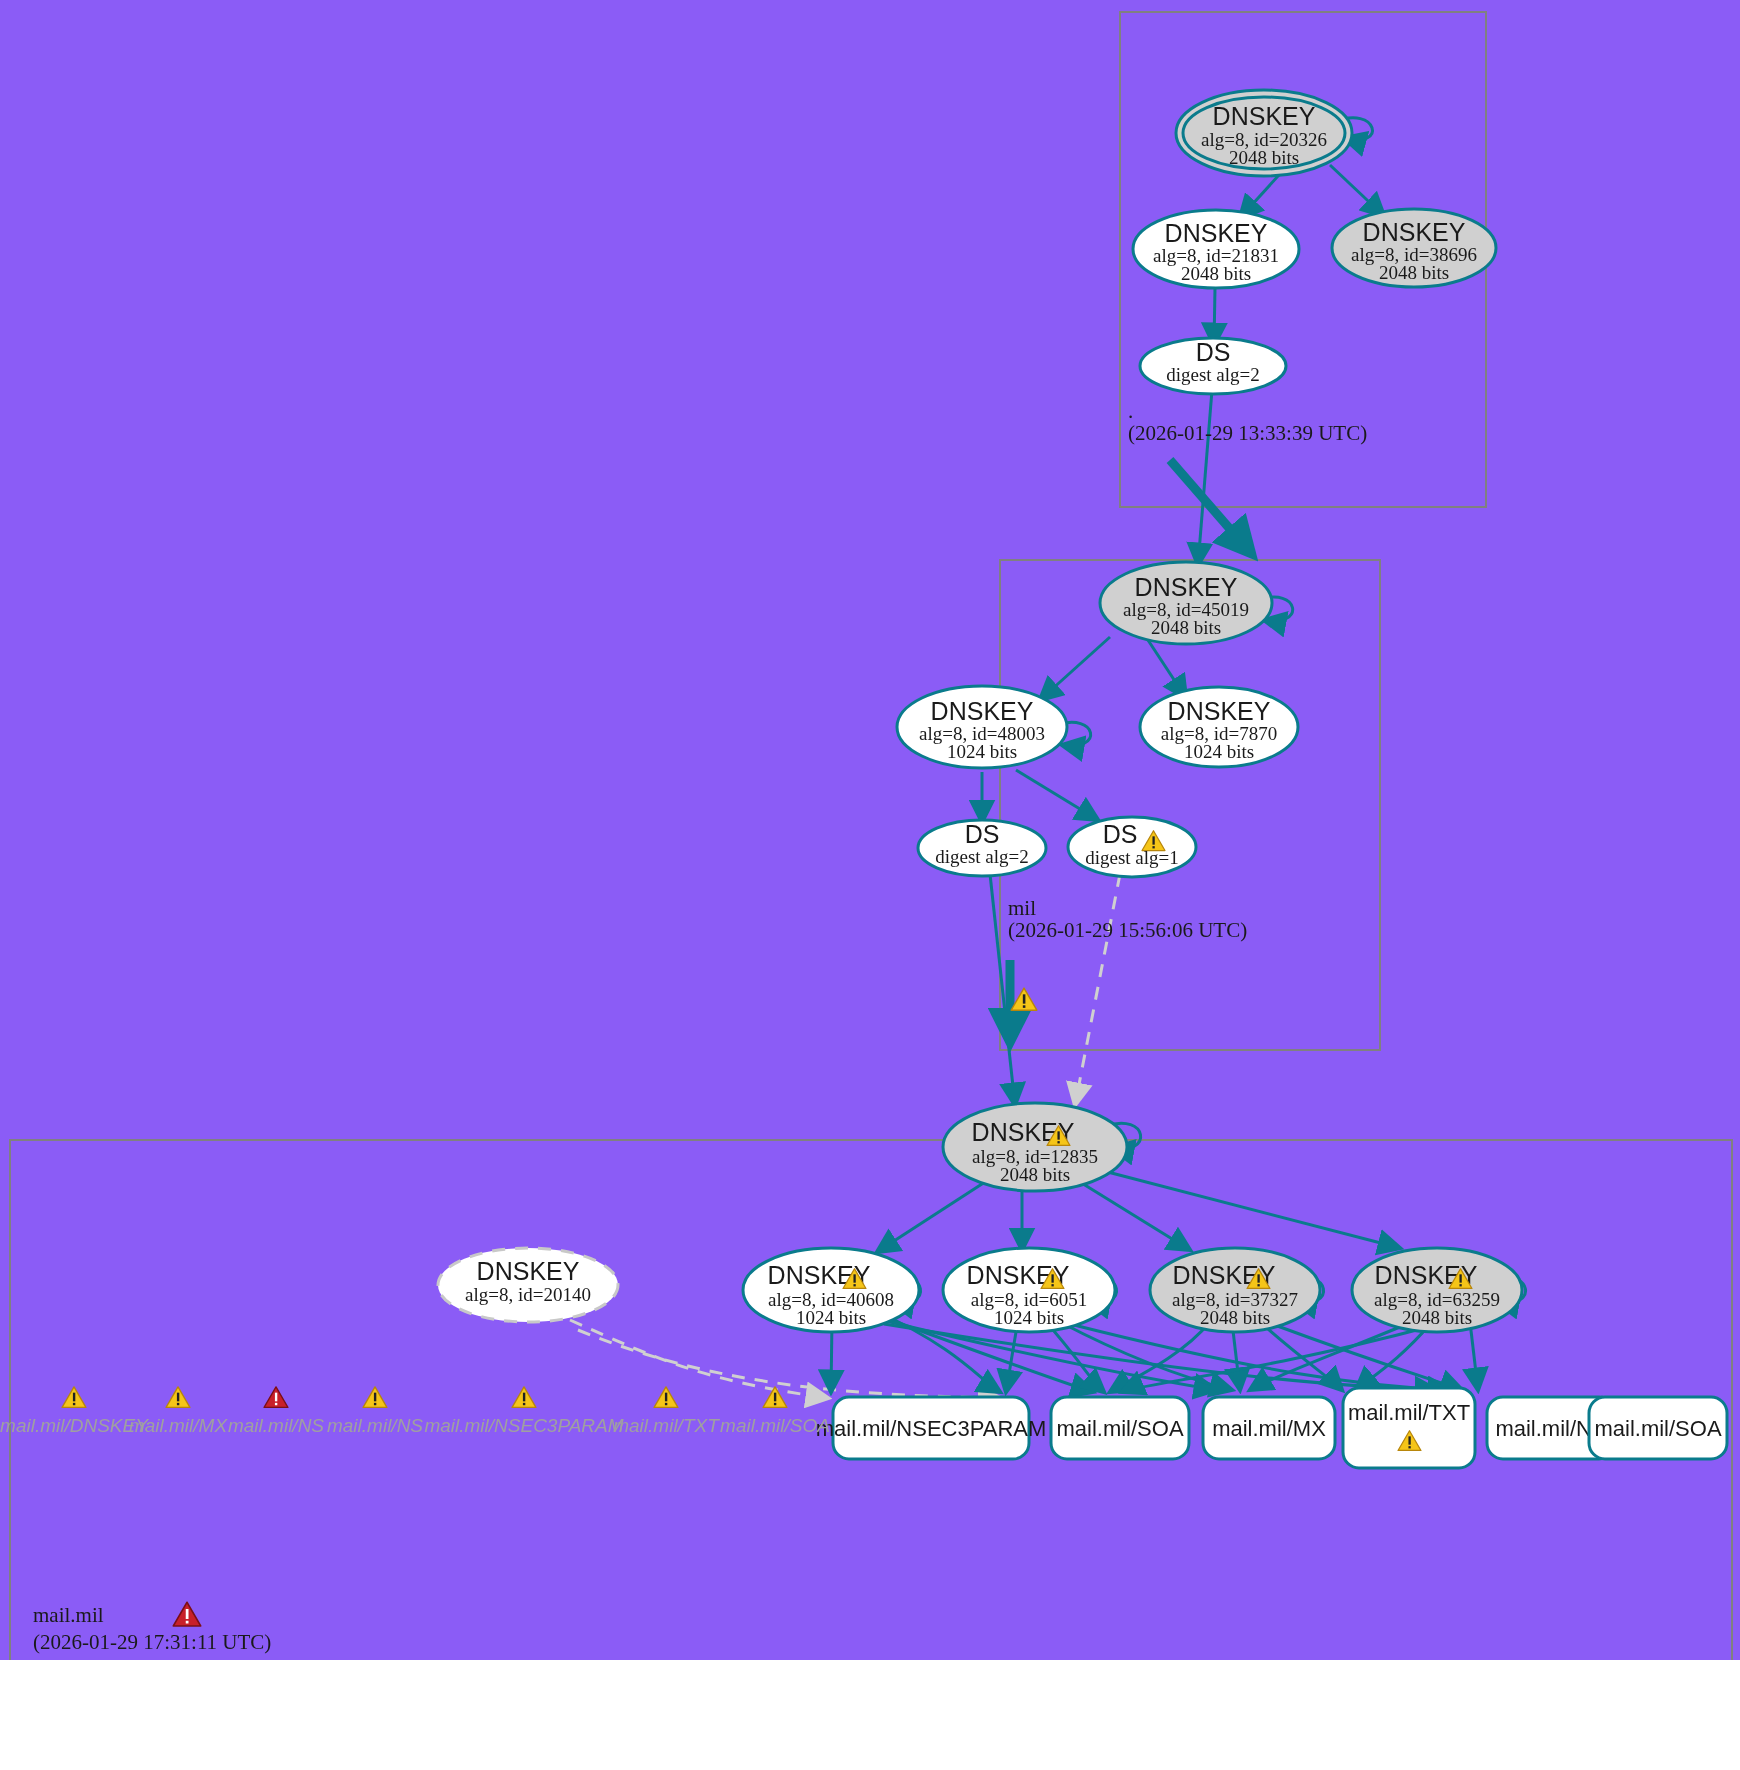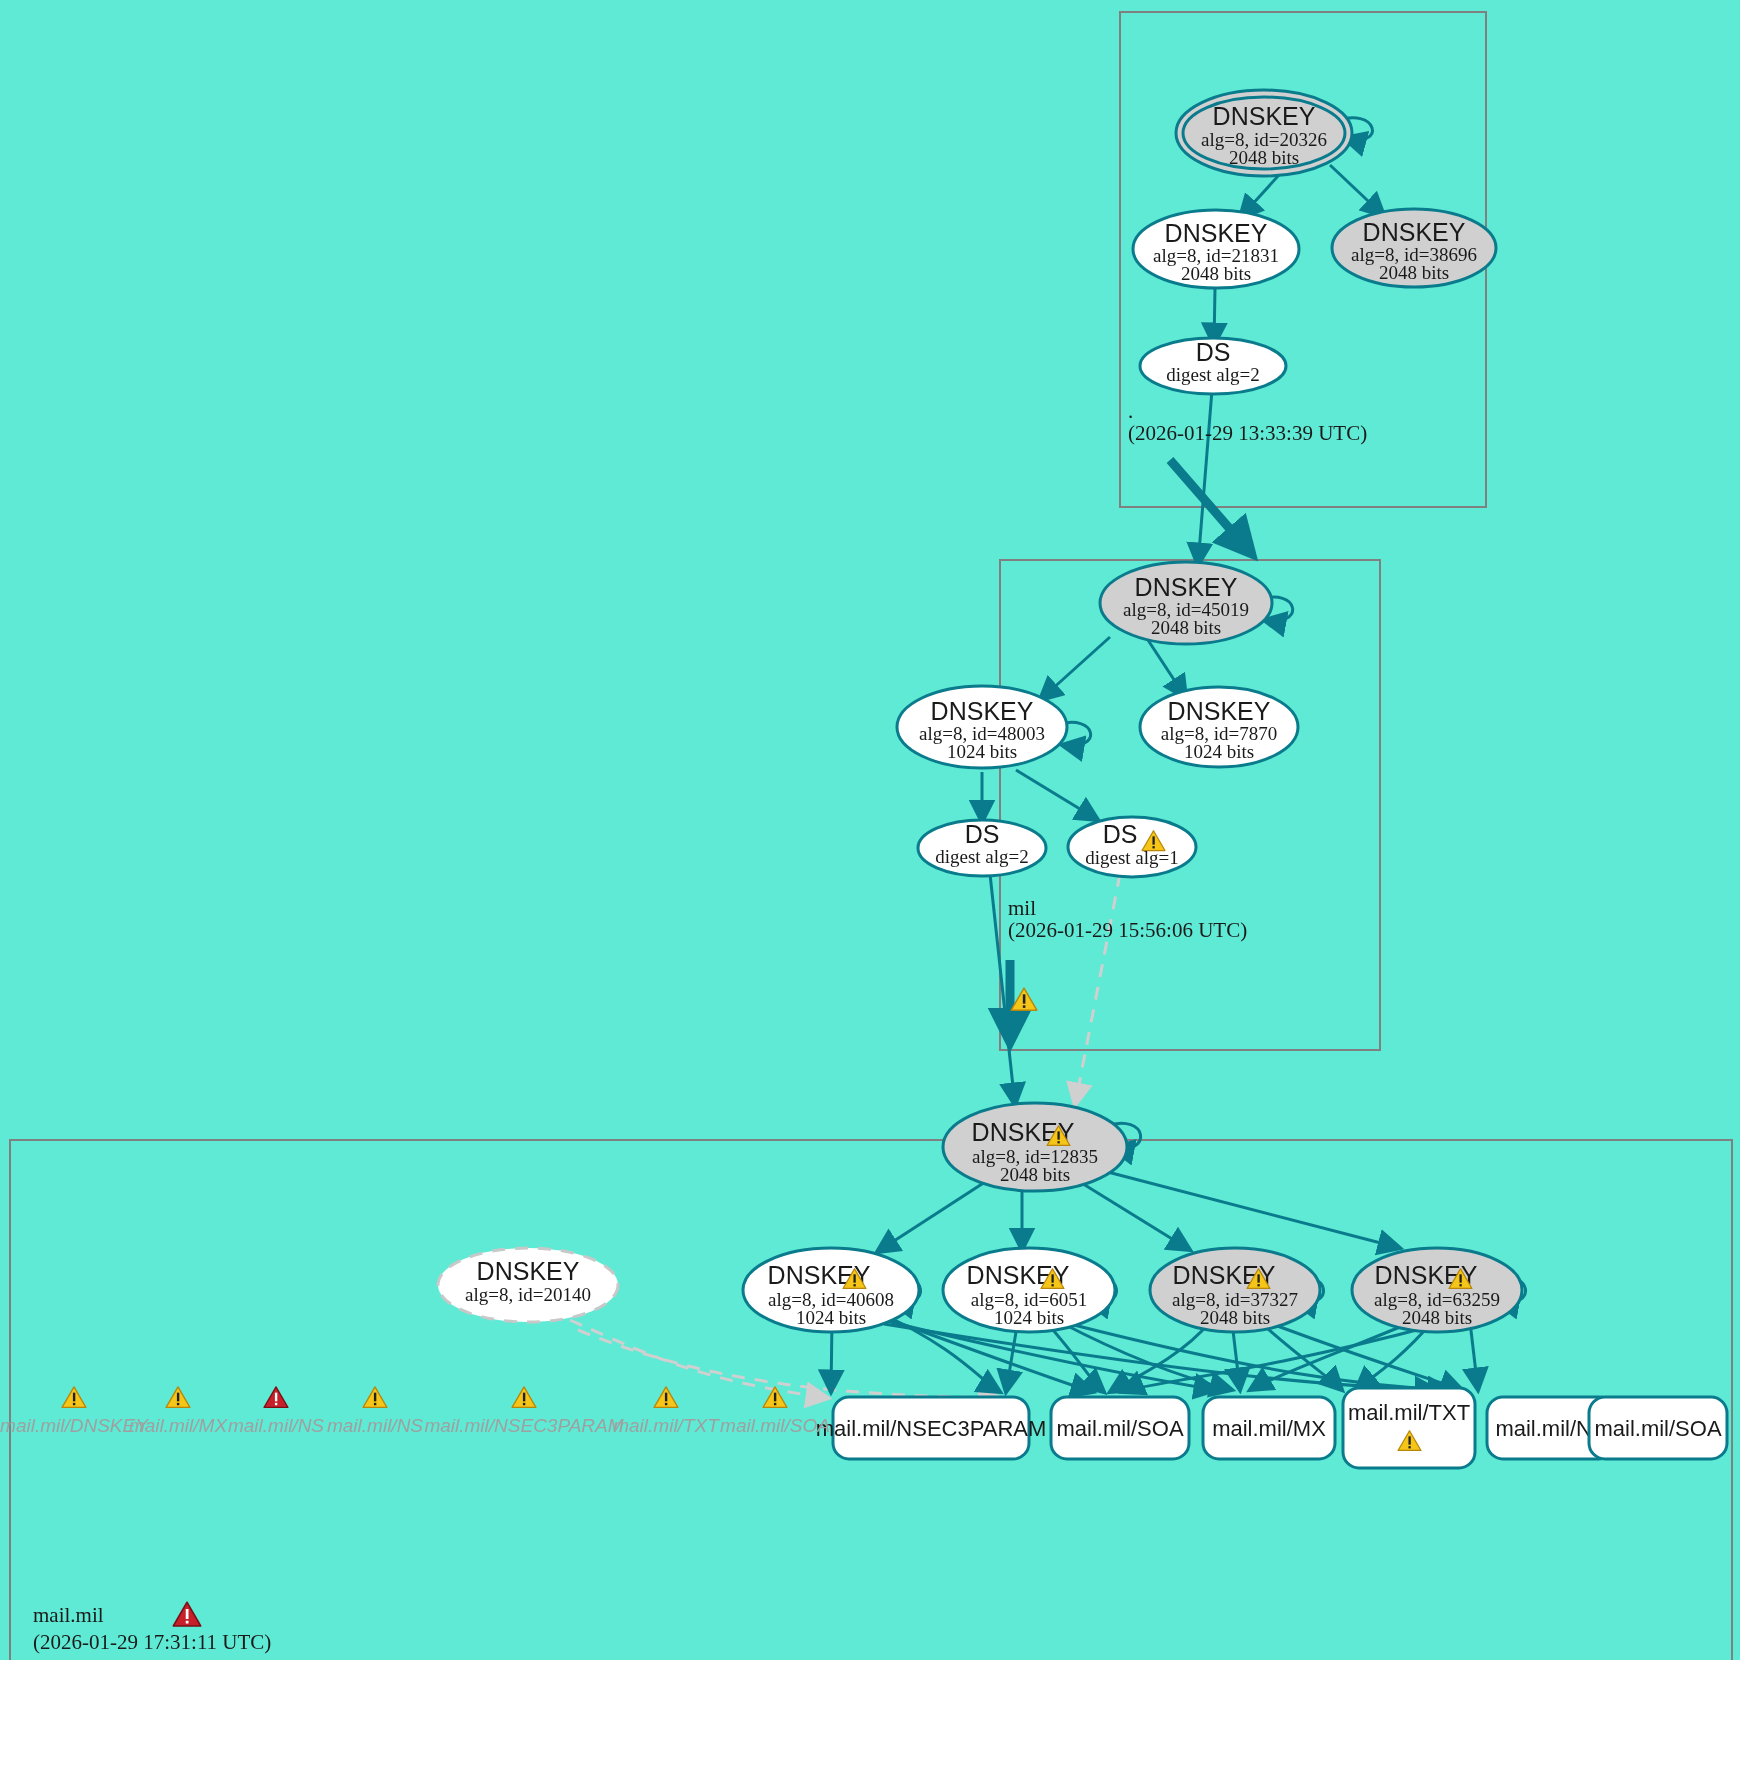--- a/index.html
+++ b/index.html
@@ -7,21 +7,21 @@
     padding: 0;
     background: #ffffff;
   }
   body {
     font-family: "Liberation Sans", sans-serif;
   }
   #stage {
     position: relative;
     width: 1740px;
     height: 1660px;
-    background: #5eead4;
+    background: #8b5cf6;
     overflow: hidden;
   }
   svg.layer {
     position: absolute;
     left: 0;
     top: 0;
     width: 1740px;
     height: 1770px;
   }
   .zonebox {

